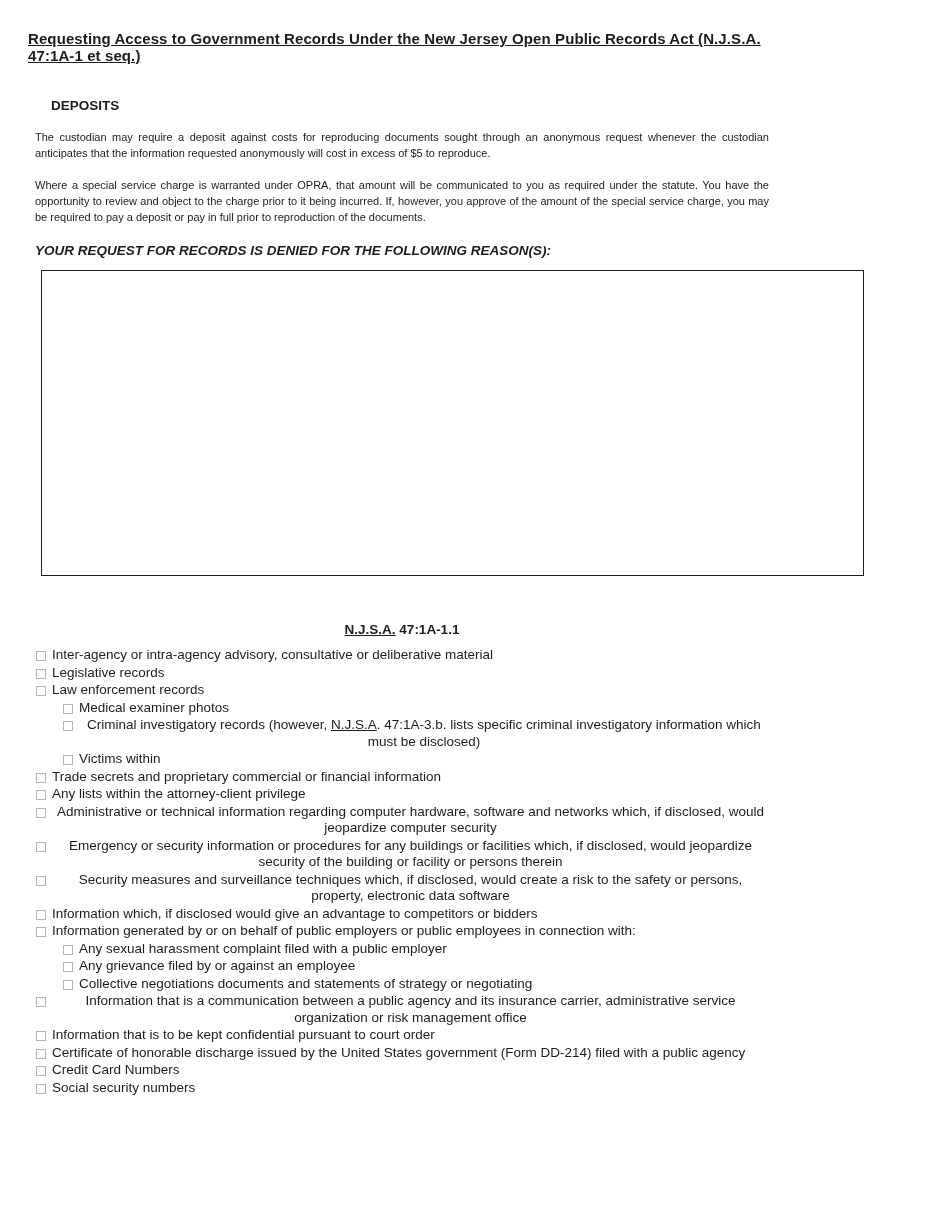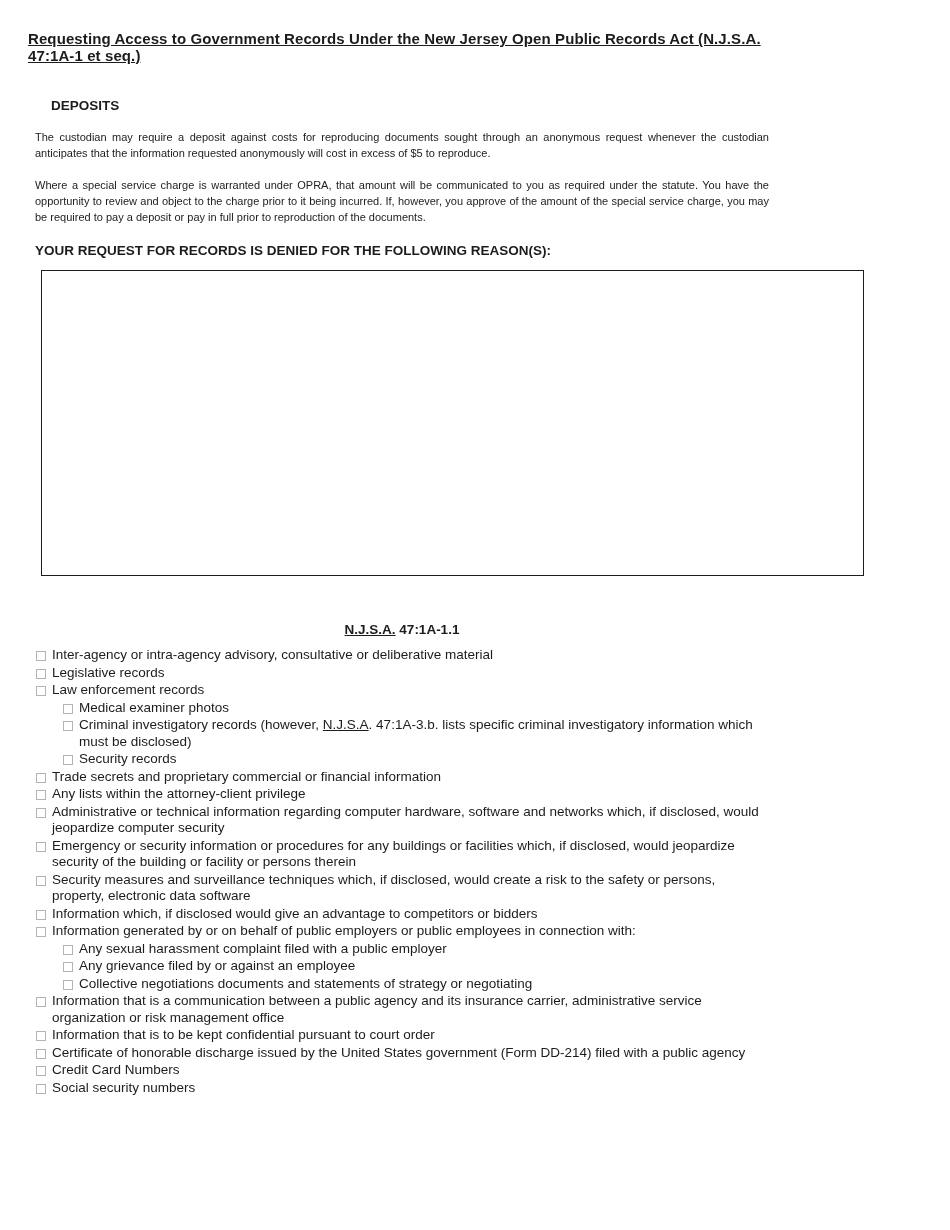--- a/index.html
+++ b/index.html
@@ -43,20 +43,21 @@
     text-align: justify;
     margin: 0 0 16px 0;
   }
   .para.gap {
     margin-bottom: 18px;
   }
   .denied-heading {
     font-size: 13.5px;
     font-weight: bold;
     margin: 8px 0 12px 0;
+    font-style: italic;
   }
   .reason-box {
     box-sizing: border-box;
     width: 823px;
     height: 306px;
     border: 1px solid #1c1c1c;
     margin-left: 6px;
     background: #ffffff;
     font-size: 13.5px;
     padding: 6px;
@@ -71,20 +72,21 @@
     text-decoration: underline;
   }
   .checklist {
     font-size: 13.5px;
     line-height: 16.5px;
   }
   .check-item {
     display: flex;
     align-items: flex-start;
     margin-bottom: 1px;
+    text-align: center;
   }
   .check-item.lvl0 { margin-left: 1px; }
   .check-item.lvl1 { margin-left: 28px; }
   .cb {
     flex: 0 0 auto;
     display: inline-block;
     width: 8px;
     height: 8px;
     border: 1px solid #b4b4b4;
     background: #ffffff;
@@ -140,21 +142,21 @@
         <span class="lbl">Medical examiner photos</span>
       </div>
 
       <div class="check-item lvl1">
         <span class="cb"></span>
         <span class="lbl"><span>Criminal investigatory records (however, </span><span class="u">N.J.S.A</span><span>. 47:1A-3.b. lists specific criminal investigatory information which must be disclosed)</span></span>
       </div>
 
       <div class="check-item lvl1">
         <span class="cb"></span>
-        <span class="lbl">Security records</span>
+        <span class="lbl">Victims within</span>
       </div>
 
       <div class="check-item lvl0">
         <span class="cb"></span>
         <span class="lbl">Trade secrets and proprietary commercial or financial information</span>
       </div>
 
       <div class="check-item lvl0">
         <span class="cb"></span>
         <span class="lbl">Any lists within the attorney-client privilege</span>

